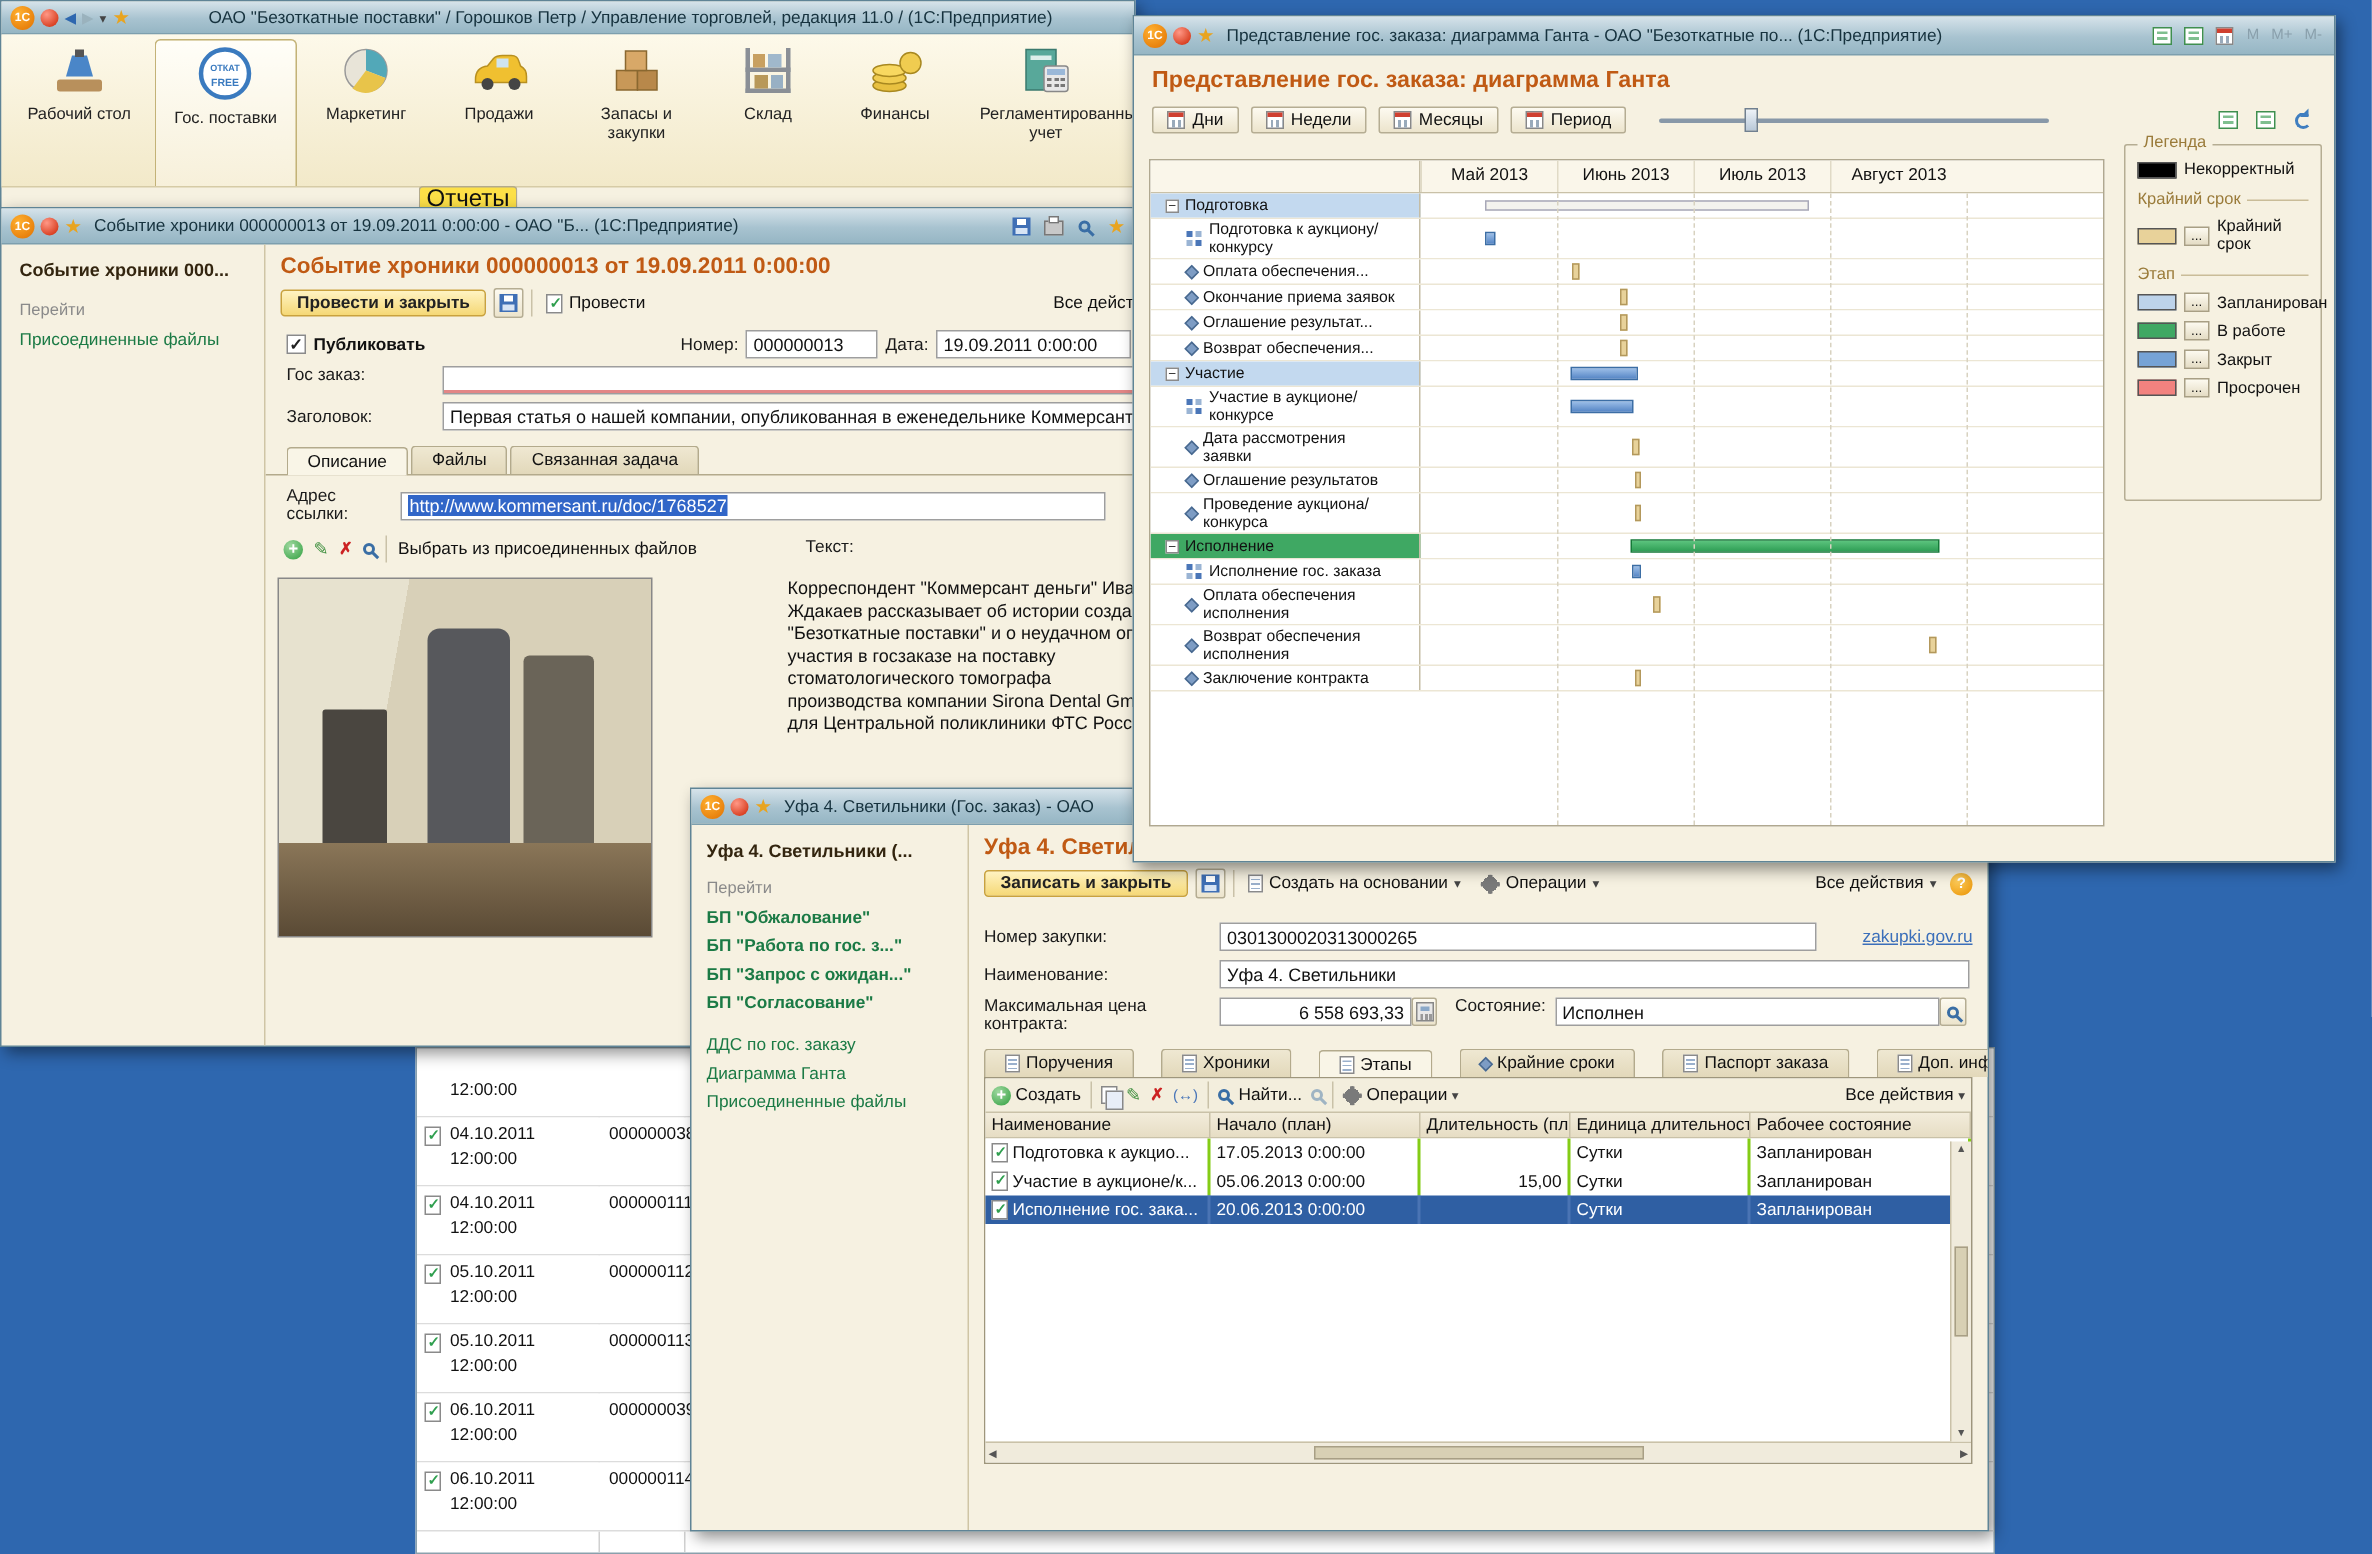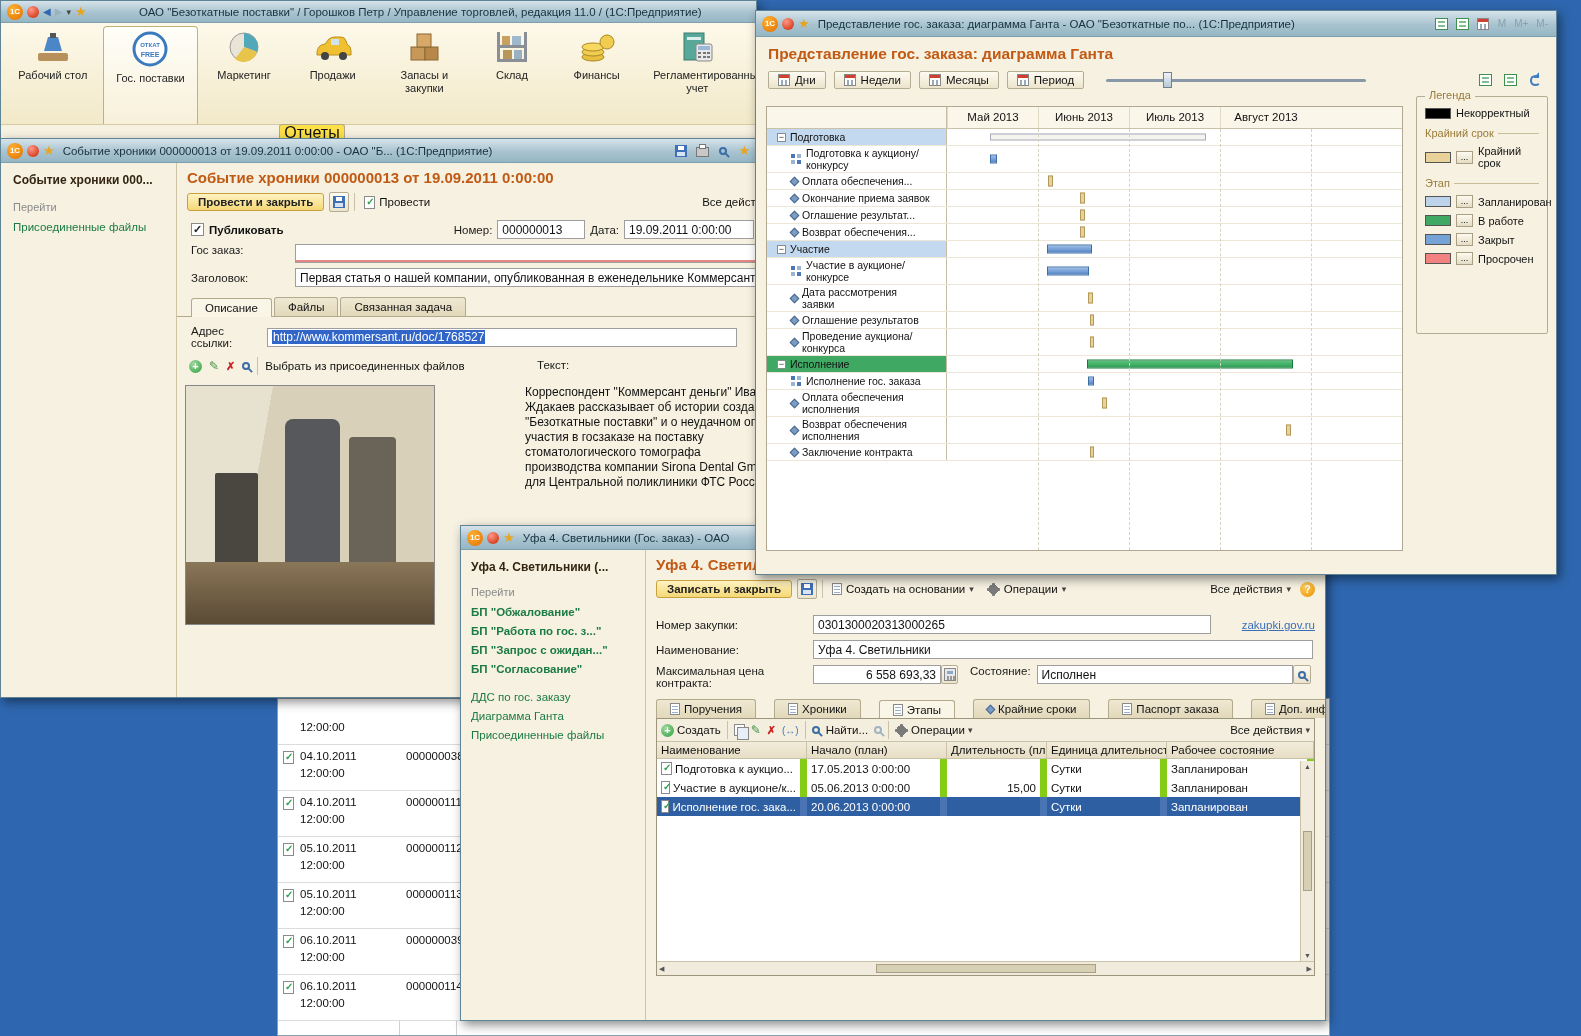--- a/index.html
+++ b/index.html
@@ -77,21 +77,21 @@
 .g-bar{position:absolute;top:50%;transform:translateY(-50%);min-width:3px}
 .bar-blue{background:linear-gradient(#9dbfe8,#5585c5);border:1px solid #3c6ea5;height:9px}
 .bar-tan{background:#e8d29a;border:1px solid #b3985c;height:11px}
 .bar-green{background:linear-gradient(#5cc47e,#2f9e55);border:1px solid #157a38;height:9px}
 .bar-outline{background:#f4f3ee;border:1px solid #a8a8b8;height:7px}
 .gridline{position:absolute;top:0;bottom:0;border-left:1px dashed #d8d2c0}
 
 .thead{display:flex;background:linear-gradient(#f2ecdb,#e6ddc4);border-bottom:1px solid #c9c1a8;font-size:11.5px}
 .thead .c{padding:2px 4px;border-right:1px solid #c9c1a8;overflow:hidden;white-space:nowrap}
 .trow{display:flex;height:19px;font-size:11.5px;align-items:center;background:#fff}
-.trow .c{padding:0 4px;border-right:7px solid #84cc16;overflow:hidden;white-space:nowrap;height:100%;display:flex;align-items:center;gap:3px}
+.trow .c{padding:0 4px;border-right:2px solid #84cc16;overflow:hidden;white-space:nowrap;height:100%;display:flex;align-items:center;gap:3px}
 .trow.sel{background:#2f5fa3;color:#fff}
 .trow.sel .c{border-right-color:#4a74b4}
 .c1{width:150px;flex:none}.c2{width:140px;flex:none}.c3{width:100px;flex:none;justify-content:flex-end}.c4{width:120px;flex:none}.c5{flex:1}
 
 .vsb{position:absolute;right:0;width:14px;background:#f0ebdc;border-left:1px solid #c9c1a8;display:flex;flex-direction:column;align-items:center;justify-content:space-between;font-size:7px;color:#555}
 .hsb{height:14px;background:#f0ebdc;border-top:1px solid #c9c1a8;display:flex;align-items:center;justify-content:space-between;font-size:7px;color:#555;padding:0 2px}
 .thumb{background:#d8d0b4;border:1px solid #a89f85}
 
 .ribbon{position:absolute;left:0;right:0;top:22px;height:102px;background:linear-gradient(#fdf9ea,#f2e9c9);border-bottom:1px solid #d6cba6;display:flex;padding:3px 4px 0;gap:2px}
 .section{display:flex;flex-direction:column;align-items:center;gap:1px;padding-top:3px;font-size:11px;text-align:center;color:#222;line-height:13px}

